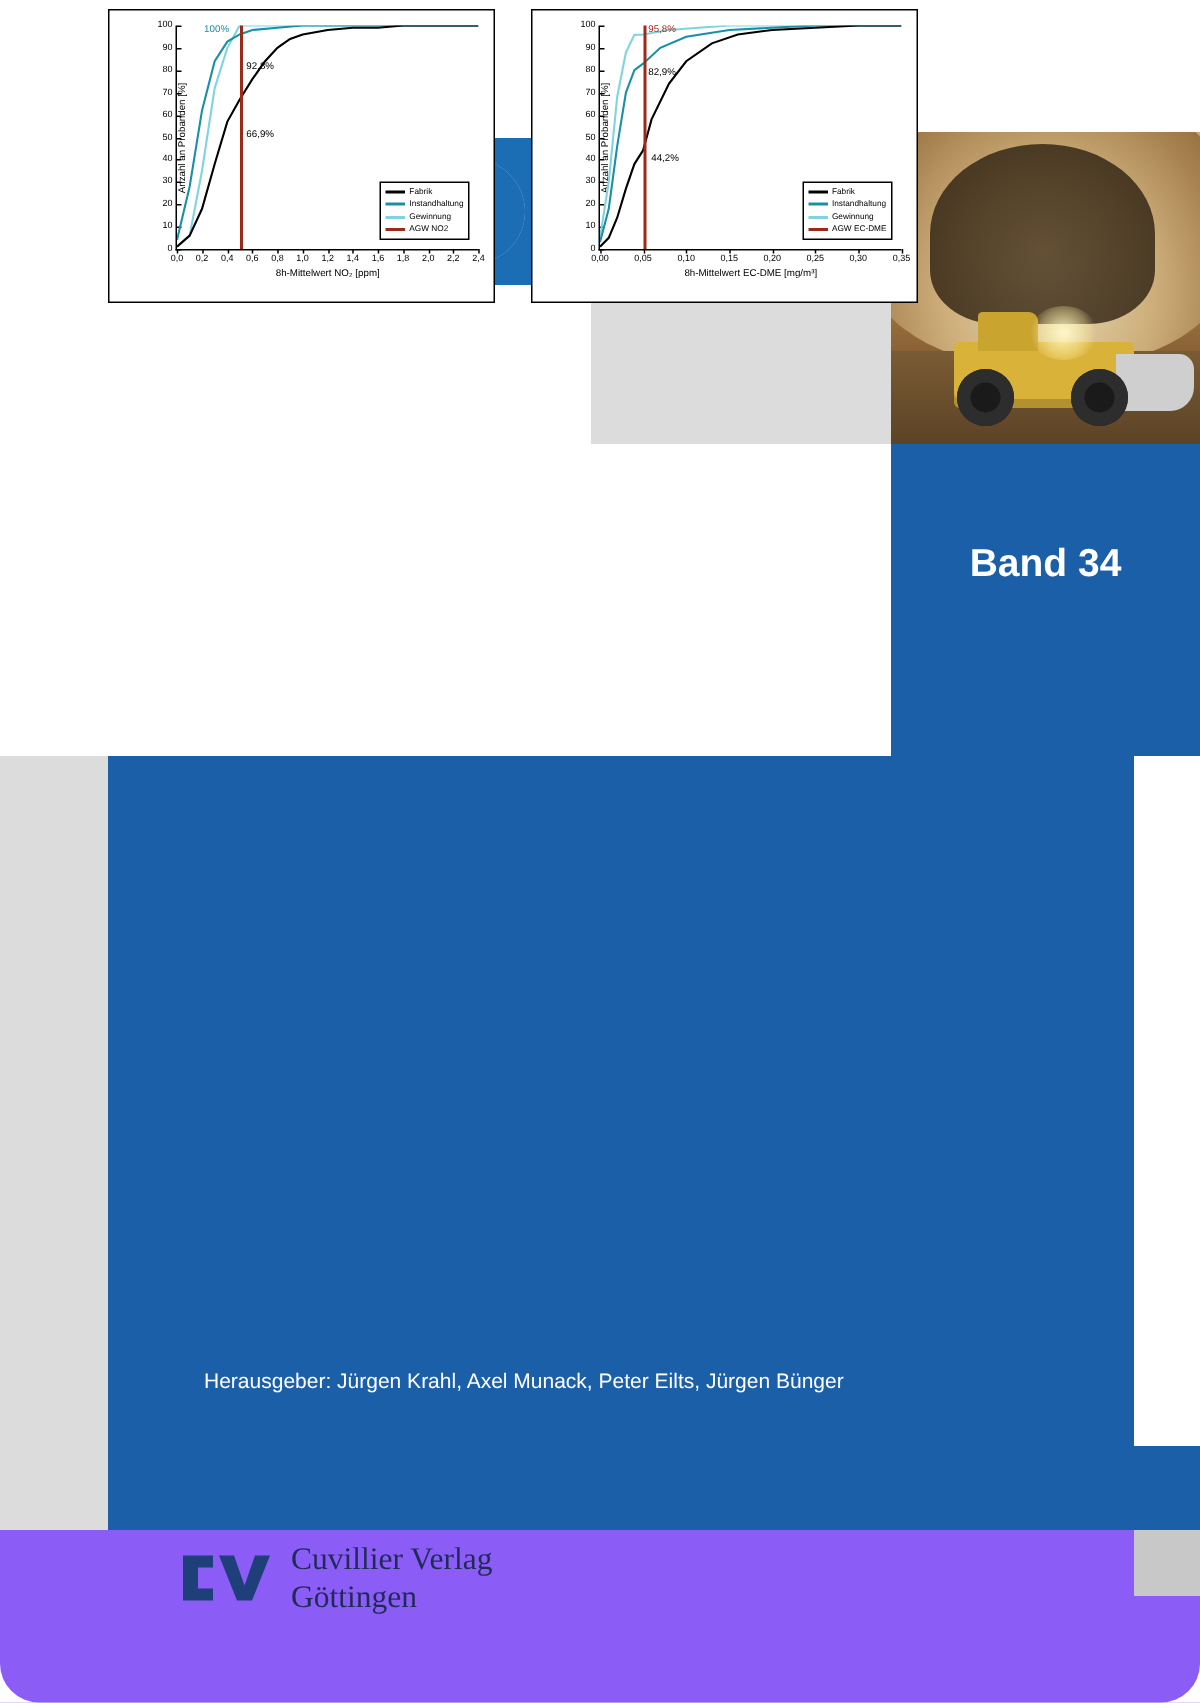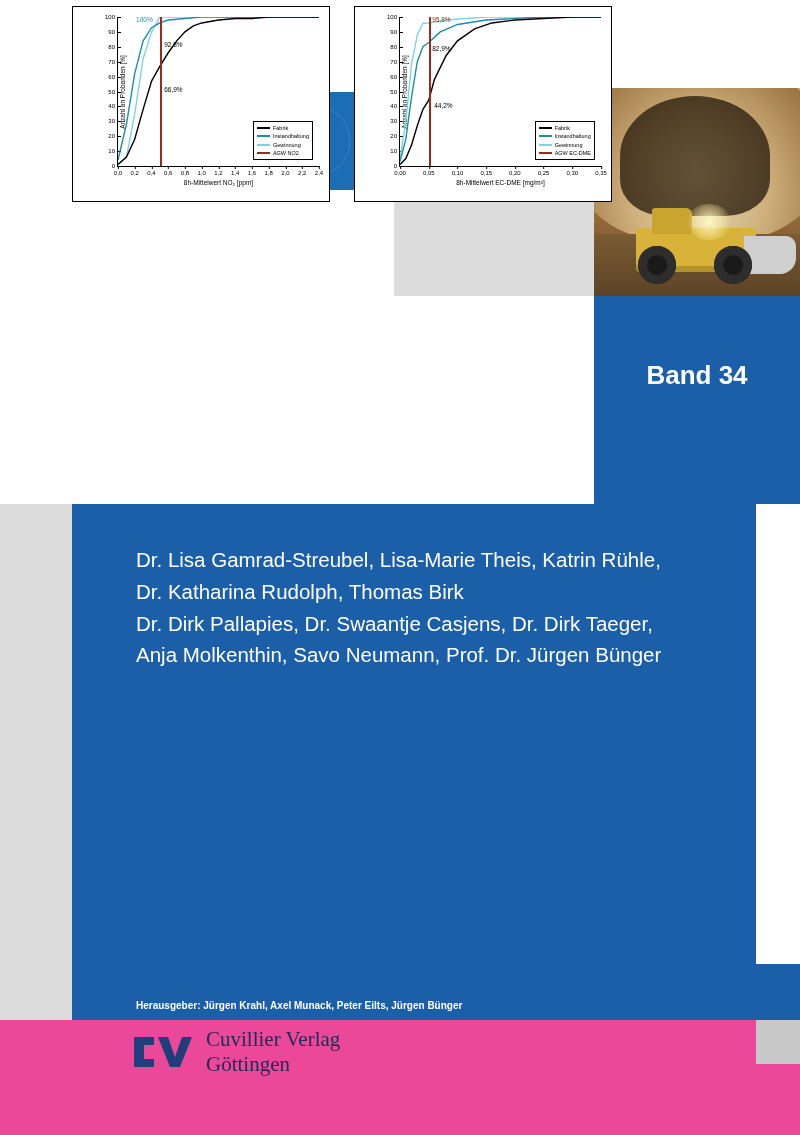--- a/index.html
+++ b/index.html
@@ -11,21 +11,22 @@
     width: 800px;
     height: 1135px;
     position: relative;
     font-family: "Liberation Sans", sans-serif;
     overflow: hidden;
   }
 
   .page {
     position: absolute;
     inset: 0;
-    background: #ec4899;
+    background: #8b5cf6;
+    border-radius: 26px;
   }
 
   
   .top-band {
     position: absolute;
     left: 0; top: 0;
     width: 800px; height: 296px;
     background: #ffffff;
   }
   .grey-block-1 {
@@ -320,31 +321,30 @@
   .subtitle {
     position: absolute;
     left: 136px; top: 880px;
     width: 600px;
     color: #ffffff;
     font-size: 25px;
     font-weight: normal;
   }
   .editors {
     position: absolute;
-    left: 136px; top: 1000px;
+    left: 136px; top: 912px;
     width: 600px;
     color: #ffffff;
-    font-size: 10px;
-    font-weight: bold;
+    font-size: 14px;
   }
 
   
   .publisher {
     position: absolute;
-    left: 128px; top: 1026px;
+    left: 116px; top: 1026px;
     width: 300px; height: 52px;
     display: flex;
     align-items: center;
     gap: 10px;
   }
   .pub-mark {
     width: 68px; height: 42px;
     position: relative;
   }
   .pub-name {
@@ -519,24 +519,20 @@
       </div>
     </div>
   </div>
 
   <div class="grey-left"></div>
   <div class="blue-main"></div>
   <div class="grey-right-1"></div>
   <div class="blue-right-strip"></div>
   <div class="grey-right-2"></div>
 
-  <div class="authors" style="white-space:pre-line">Dr. Lisa Gamrad-Streubel, Lisa-Marie Theis, Katrin Rühle,
-Dr. Katharina Rudolph, Thomas Birk
-Dr. Dirk Pallapies, Dr. Swaantje Casjens, Dr. Dirk Taeger,
-Anja Molkenthin, Savo Neumann, Prof. Dr. Jürgen Bünger</div>
   <div class="editors">Herausgeber: Jürgen Krahl, Axel Munack, Peter Eilts, Jürgen Bünger</div>
 
   <div class="publisher">
     <div class="pub-mark">
       <svg viewBox="0 0 68 42" width="68" height="42">
         <path d="M6 6 L26 6 L26 14 L16 14 L16 28 L26 28 L26 36 L6 36 Z" fill="#1f3f7a"></path>
         <path d="M30 6 L40 6 L47 26 L54 6 L64 6 L52 36 L42 36 Z" fill="#1f3f7a"></path>
       </svg>
     </div>
     <div class="pub-name">Cuvillier Verlag Göttingen</div>

